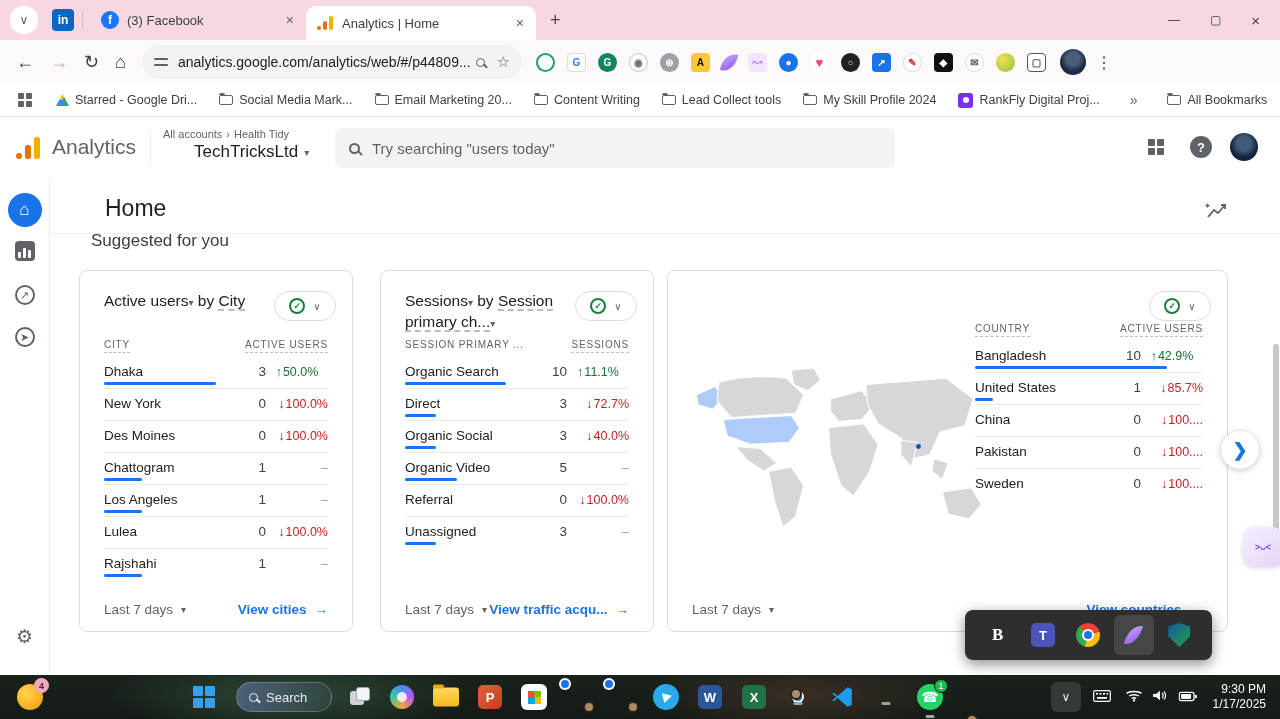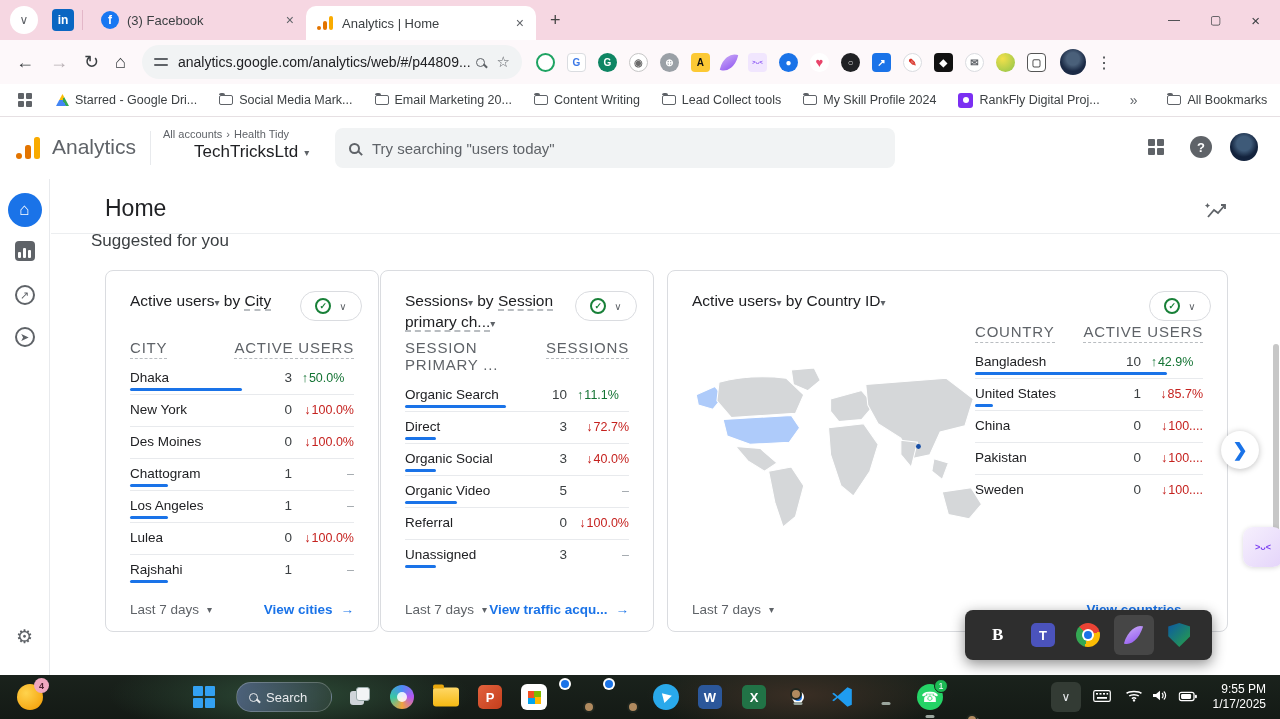--- a/index.html
+++ b/index.html
@@ -100,28 +100,28 @@
   .rads{top:148px;}
   .rgear{top:446px;font-size:19px;color:#5f6368;}
   .main{position:absolute;left:51px;top:0;width:1229px;height:496px;background:#fff;overflow:hidden;}
   .pagetitle{position:absolute;left:54px;top:16px;font-size:23px;color:#202124;}
   .insights{position:absolute;right:50px;top:22px;}
   .mainline{position:absolute;left:0;top:54px;width:1229px;border-top:1px solid #eceef0;}
   .suggested{position:absolute;left:40px;top:53px;height:22px;overflow:hidden;}
   .suggested span{display:inline-block;margin-top:-4px;font-size:17px;color:#3c4043;border-bottom:2px dashed #b9bdc1;padding-bottom:3px;}
   
   .card{position:absolute;top:91px;height:362px;background:#fff;border:1px solid #dadce0;border-radius:8px;padding:20px 24px 16px;}
-  .card1{left:54px;width:274px;}
+  .card1{left:28px;width:274px;}
   .card2{left:329px;width:274px;}
   .card3{left:616px;width:561px;}
   .ctitle{height:44px;font-size:15.5px;color:#202124;line-height:19px;padding-right:70px;}
   .dim{border-bottom:2px dashed #b9bdc1;}
   .pill{position:absolute;top:20px;right:16px;width:62px;height:30px;border:1px solid #dadce0;border-radius:15px;display:flex;align-items:center;justify-content:center;gap:8px;}
   .chk{width:16px;height:16px;border:2px solid #188038;border-radius:50%;color:#188038;font-size:9px;display:flex;align-items:center;justify-content:center;font-weight:bold;}
-  .thead{display:flex;font-size:15px;letter-spacing:.8px;color:#5f6368;padding:4px 0 7px;}
+  .thead{display:flex;font-size:10px;letter-spacing:.8px;color:#5f6368;padding:4px 0 7px;}
   .thead .c1{flex:1;}
   .thead .c2{text-align:right;}
   .dash-u{border-bottom:1.5px dashed #b9bdc1;padding-bottom:2px;}
   .trow{position:relative;display:flex;align-items:baseline;padding:7px 0 9px;border-bottom:1px solid #e8eaed;font-size:13.5px;color:#202124;}
   .rname{flex:1;}
   .rval{width:36px;text-align:right;color:#3c4043;}
   .rdelta{width:62px;text-align:right;font-size:12.5px;}
   .rdelta::before{font-weight:bold;margin-right:1px;}
   .rdelta[data-dir="up"]{color:#137333;text-align:center;}
   .rdelta[data-dir="up"]::before{content:"↑";}
@@ -486,25 +486,20 @@
             <span class="caret">▾</span>
           </span>
         <span class="clink">
             <span>View traffic acqu...</span>
             <span>→</span>
           </span>
       </div>
     </div>
 
     <div class="card card3">
-      <div class="ctitle">
-        <span>Active users</span><span class="caret">▾</span>
-        <span>by</span>
-        <span>Country ID</span><span class="caret">▾</span>
-      </div>
       <div class="pill">
         <span class="chk">✓</span>
         <span class="caret">∨</span>
       </div>
       <div class="c3map">
         <svg width="310" height="172" viewBox="0 0 300 165">
           <g fill="#d5d7d9" stroke="#ffffff" stroke-width="1">
             <path fill="#aecbfa" d="M8 30 L26 22 L34 32 L24 44 L10 40 Z"></path>
             <path d="M30 18 Q60 10 95 14 L112 30 L104 48 L42 52 L28 36 Z"></path>
             <path d="M100 6 L122 4 L128 16 L116 26 L102 20 Z"></path>
@@ -664,14 +659,14 @@
   <span class="tbi trayic vol"><svg width="16" height="13" viewBox="0 0 16 12">
         <path d="M1 4.5 h3 l4 -3.2 v9.4 l-4 -3.2 h-3 z" fill="#fff"></path>
         <path d="M10 3.5 C11.5 4.8 11.5 7.2 10 8.5" stroke="#fff" stroke-width="1.2" fill="none"></path>
         <path d="M11.8 2 C14.2 4 14.2 8 11.8 10" stroke="#fff" stroke-width="1.2" fill="none"></path>
       </svg></span>
   <span class="tbi trayic bat"><svg width="19" height="11" viewBox="0 0 18 10">
         <rect x="0.7" y="1" width="14" height="8" rx="2" stroke="#fff" stroke-width="1.2" fill="none"></rect>
         <rect x="15.6" y="3.4" width="1.8" height="3.2" rx="0.9" fill="#fff"></rect>
         <rect x="2.4" y="2.7" width="9.5" height="4.6" rx="1" fill="#fff"></rect>
       </svg></span>
-  <span class="clock"><span>9:55 PM</span><br><span>1/17/2025</span></span>
+  <span class="clock"><span>9:30 PM</span><br><span>1/17/2025</span></span>
 </div>
 
 </body></html>

